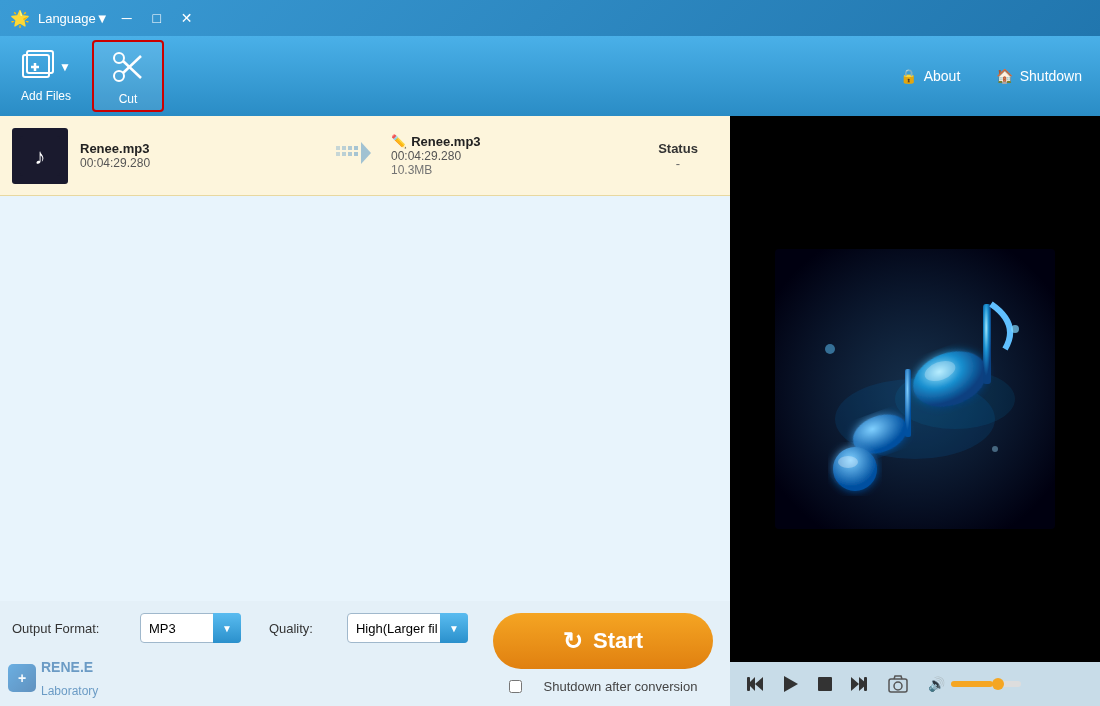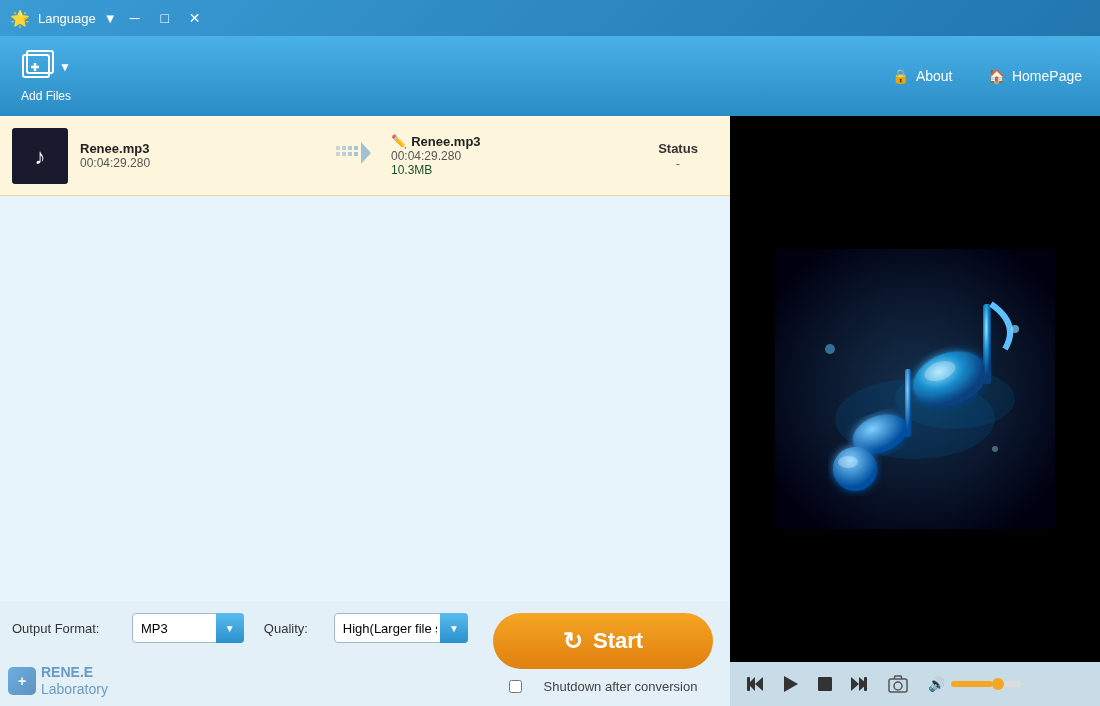--- a/index.html
+++ b/index.html
@@ -11,21 +11,21 @@
       height: 36px;
       display: flex;
       align-items: center;
       padding: 0 10px;
       color: white;
       font-size: 13px;
     }
     .titlebar-logo { margin-right: 8px; font-size: 16px; }
     .titlebar-title { flex: 1; }
     .titlebar-right { display: flex; align-items: center; gap: 6px; }
-    .titlebar-lang { display: flex; align-items: center; gap: 8px; font-size: 13px; }
+    .titlebar-lang { display: flex; align-items: center; gap: 0; font-size: 13px; }
     .titlebar-btn { width: 24px; height: 24px; display: flex; align-items: center; justify-content: center; cursor: pointer; border-radius: 3px; font-size: 14px; }
 
     
     .toolbar {
       background: linear-gradient(180deg, #4ab0e8, #2a8cc5);
       height: 80px;
       display: flex;
       align-items: center;
       padding: 0 10px;
       gap: 10px;
@@ -242,21 +242,21 @@
       background: #f5a623;
       border-radius: 50%;
       position: absolute;
       top: -3px;
       left: 58%;
     }
     .settings-row {
       display: flex;
       align-items: center;
       margin-bottom: 10px;
-      gap: 10px;
+      gap: 18px;
     }
     .settings-label {
       font-size: 13px;
       color: #333;
       min-width: 110px;
     }
     .settings-select {
       flex: 1;
       height: 30px;
       border: 1px solid #a0b8cc;
@@ -410,29 +410,40 @@
           <rect x="2" y="6" width="26" height="22" rx="2" fill="none" stroke="white" stroke-width="2"></rect>
           <rect x="6" y="2" width="26" height="22" rx="2" fill="none" stroke="white" stroke-width="2"></rect>
           <line x1="14" y1="14" x2="14" y2="22" stroke="white" stroke-width="2.5"></line>
           <line x1="10" y1="18" x2="18" y2="18" stroke="white" stroke-width="2.5"></line>
         </svg>
         <span style="color:white; font-size:12px; margin-left:2px;">▼</span>
       </div>
       <span style="color:white; font-size:12px;">Add Files</span>
     </div>
 
+    <div class="tool-btn cut-btn-active" style="border: 2px solid #cc1111; background: rgba(255,255,255,0.1);">
+      <div class="icon-box">
+        <svg width="38" height="38" viewBox="0 0 38 38">
+          <circle cx="10" cy="28" r="5" fill="none" stroke="white" stroke-width="2"></circle>
+          <circle cx="10" cy="10" r="5" fill="none" stroke="white" stroke-width="2"></circle>
+          <line x1="14" y1="25" x2="32" y2="8" stroke="white" stroke-width="2.5"></line>
+          <line x1="14" y1="13" x2="32" y2="30" stroke="white" stroke-width="2.5"></line>
+        </svg>
+      </div>
+      <span style="color:white; font-size:12px;">Cut</span>
+    </div>
 
     <div class="toolbar-right">
       <div class="toolbar-nav-item">
         <span style="font-size:14px;">🔒</span>
         <span>About</span>
       </div>
       <div class="toolbar-nav-item">
         <span style="font-size:14px;">🏠</span>
-        <span>HomePage</span>
+        <span>Shutdown</span>
       </div>
     </div>
   </div>
 
   <div class="content-area">
 
     <div class="left-content">
 
       <div class="file-list">
         <div class="file-item">
@@ -463,21 +474,21 @@
               <polygon points="26,0 36,11 26,22" fill="#90b8d0" opacity="0.85"></polygon>
             </svg>
           </div>
 
           <div class="file-output">
             <div style="display:flex; align-items:center; gap:4px;">
               <span class="edit-icon" style="color:#4a90d9; font-size:13px;">✏️</span>
               <span class="filename">Renee.mp3</span>
             </div>
             <div style="font-size:12px; color:#555;">00:04:29.280</div>
-            <div style="font-size:12px; color:#14532d;">10.3MB</div>
+            <div style="font-size:12px; color:#737373;">10.3MB</div>
           </div>
 
           <div class="file-status">
             <div class="status-label">Status</div>
             <div class="status-value">-</div>
           </div>
         </div>
       </div>
 
 
@@ -611,16 +622,16 @@
       </div>
     </div>
   </div>
 
   <div style="position:fixed; bottom:8px; left:8px; display:flex; align-items:center; gap:5px; opacity:0.65; z-index:10;">
     <div style="width:28px; height:28px; background:linear-gradient(135deg,#2a8cd5,#1a5fa0); border-radius:5px; display:flex; align-items:center; justify-content:center;">
       <span style="color:white; font-size:14px; font-weight:bold;">+</span>
     </div>
     <div style="line-height:1.2;">
       <div style="font-size:14px; font-weight:bold; color:#2a6eaa;">RENE.E</div>
-      <div style="font-size:14px; color:#2a6eaa;">Laboratory</div>
+      <div style="font-size:12px; color:#2a6eaa;margin-top:8px;">Laboratory</div>
     </div>
   </div>
 </div>
 
 </body></html>

